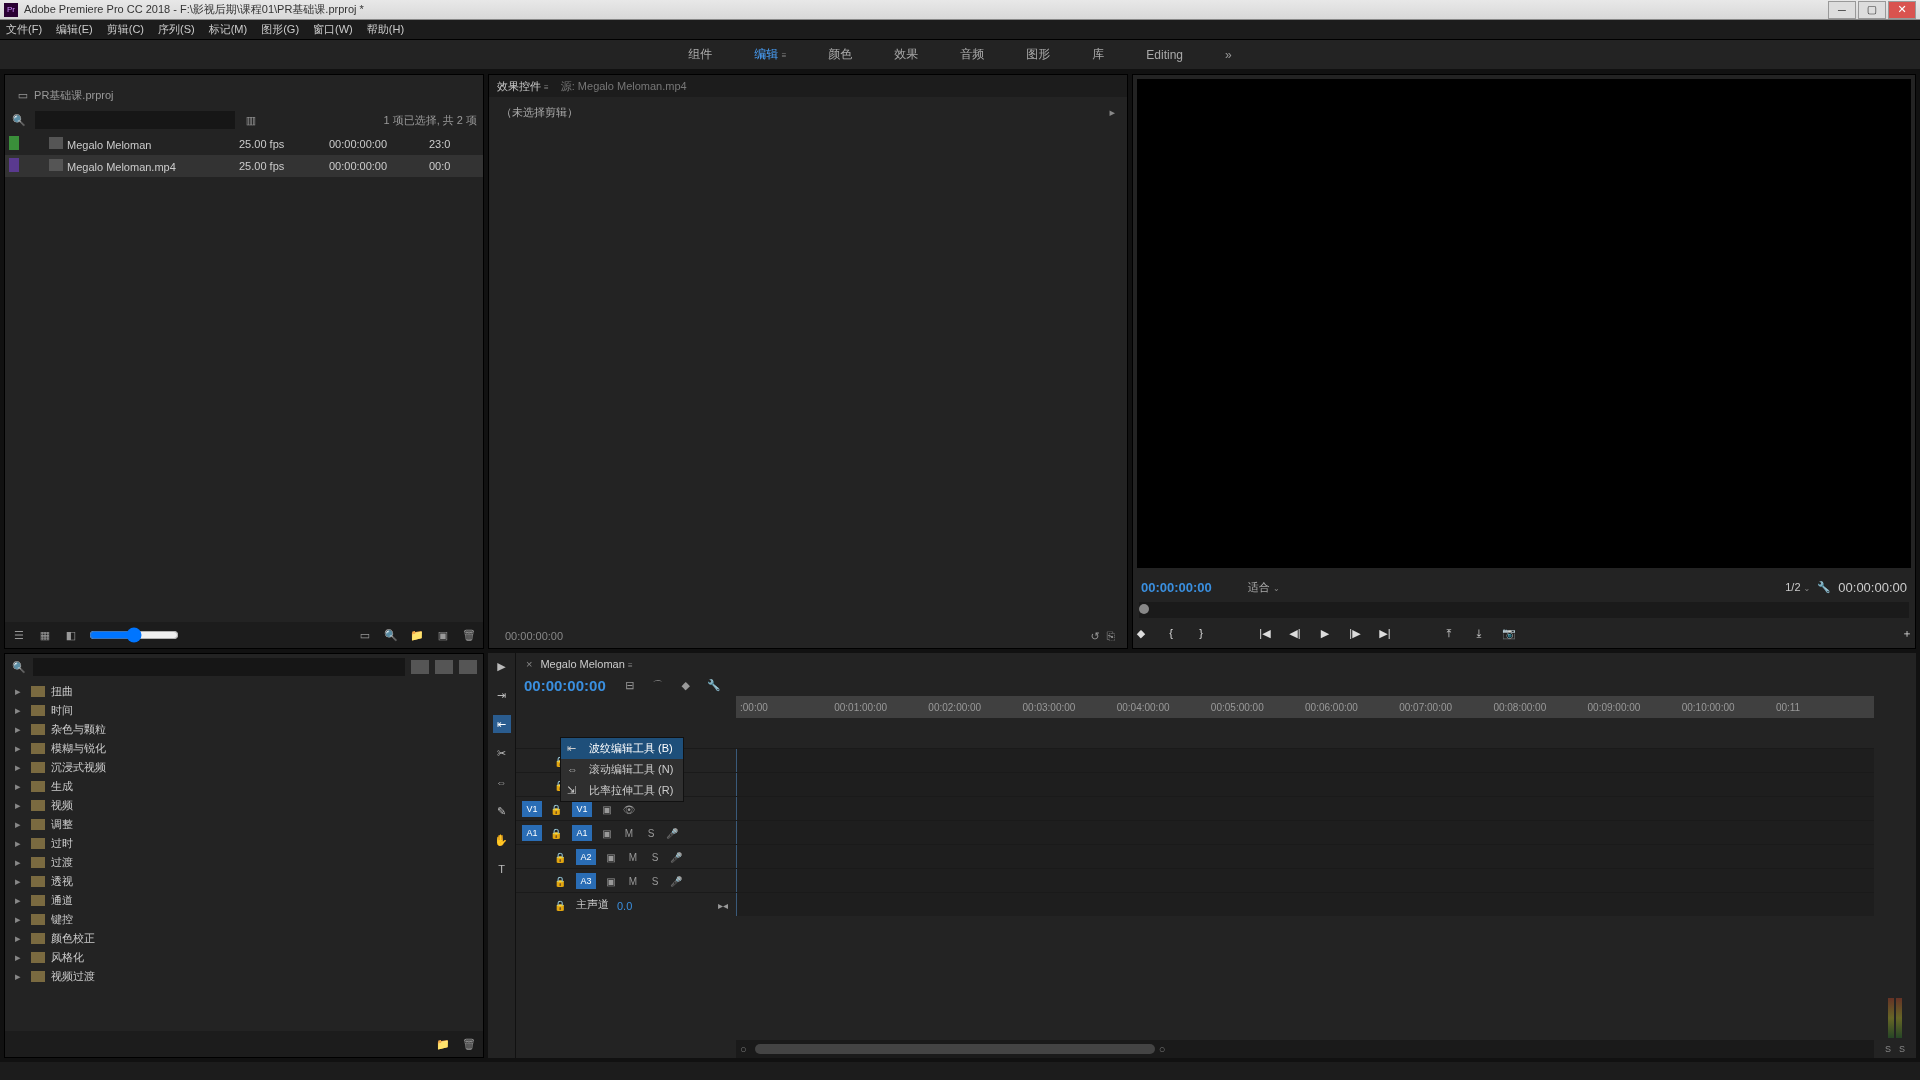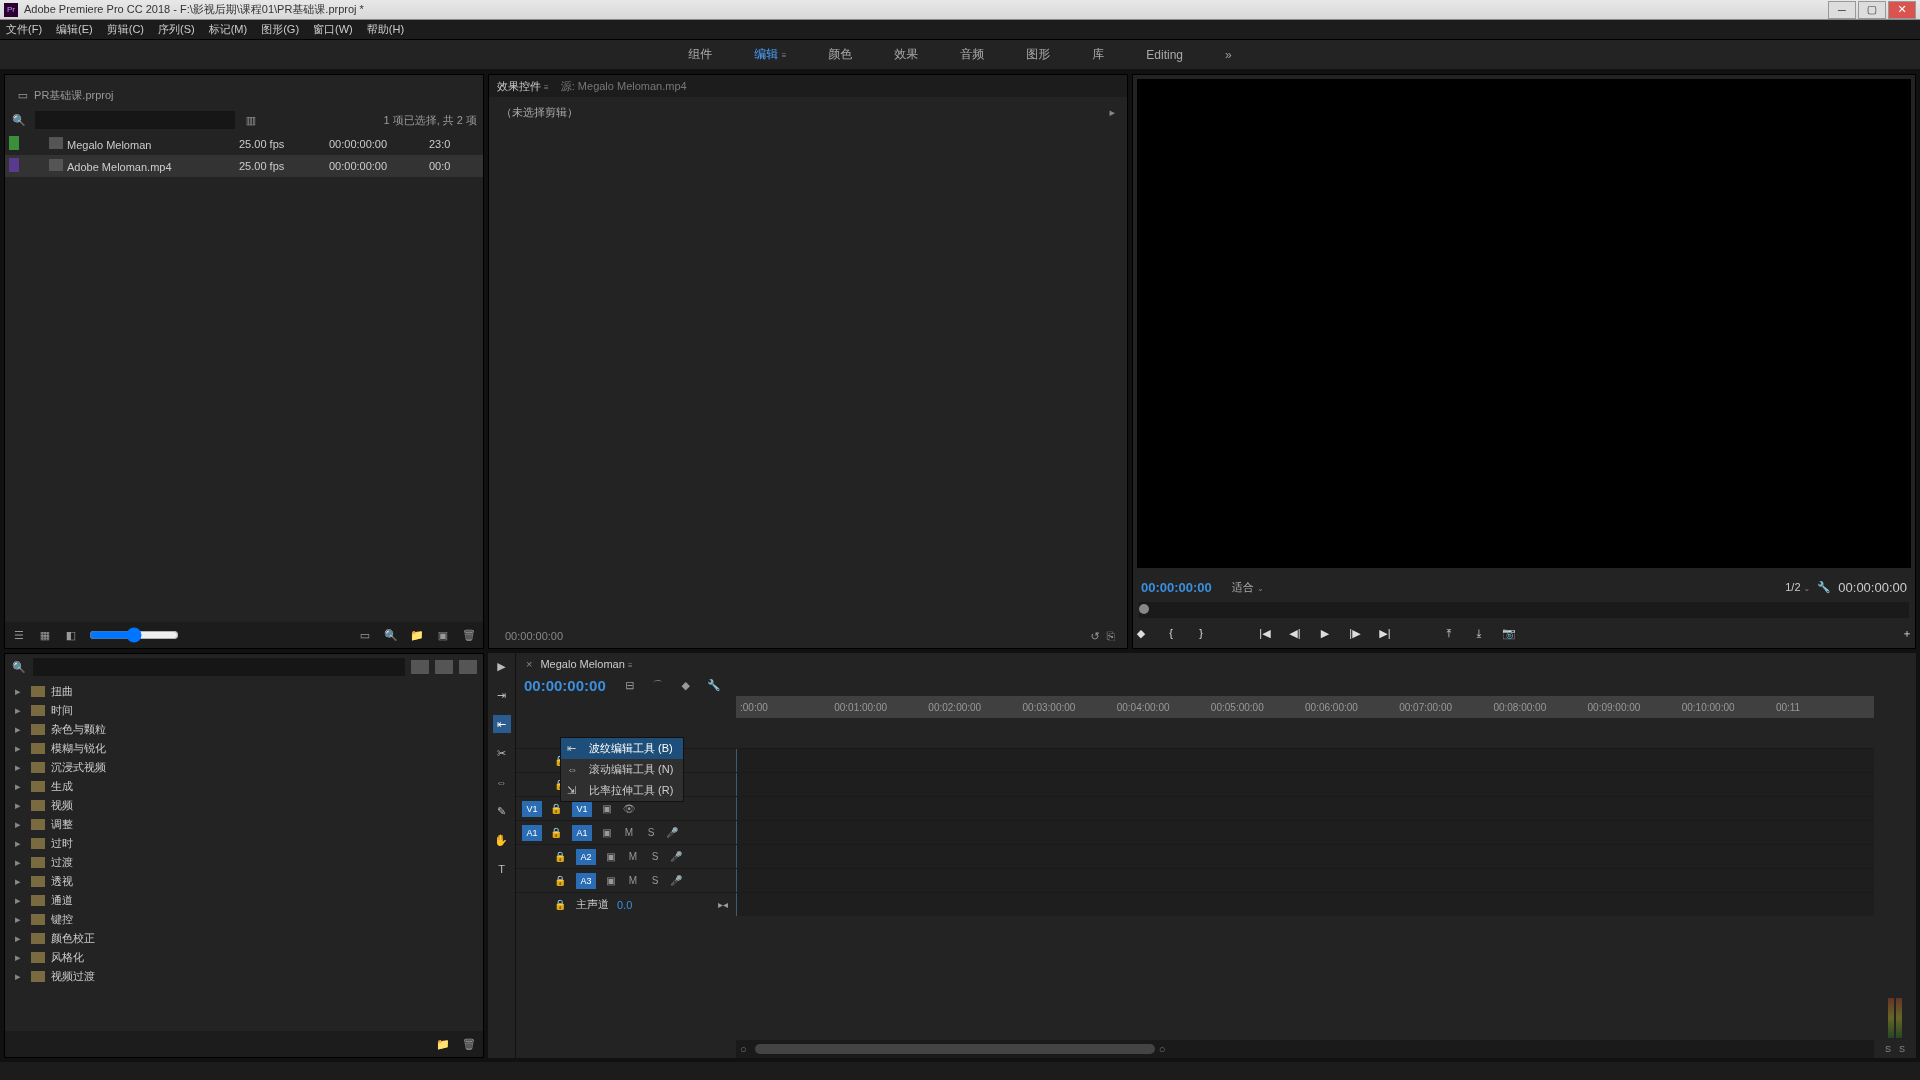--- a/index.html
+++ b/index.html
@@ -33,21 +33,21 @@
 .footer-spacer { flex:1; }
 .ic { width:16px;height:16px; display:inline-flex;align-items:center;justify-content:center; color:#999; }
 .source-body { flex:1; display:flex; flex-direction:column; }
 .src-timecode { padding:4px 8px; color:#888; font-size:11px; }
 .noclip { color:#aaa; padding:8px 12px; display:flex; align-items:center; }
 .noclip .tri { margin-left:auto; color:#888; }
 .program-view { flex:1; background:#000; margin:4px; }
 .program-ctrl { height:30px; display:flex; align-items:center; padding:0 8px; gap:6px; }
 .tc-blue { color:#3a8fdf; font-size:13px; font-weight:bold; }
 .tc-right { color:#ccc; font-size:13px; margin-left:auto; }
-.prog-dd { color:#aaa; margin-left:14px; display:flex; align-items:center; gap:24px; }
+.prog-dd { color:#aaa; margin-left:30px; display:flex; align-items:center; gap:24px; }
 .hr-scrub { height:16px; background:#1a1a1a; margin:0 6px; position:relative; }
 .hr-scrub .knob { position:absolute; left:0; top:2px; width:10px; height:10px; border-radius:50%; background:#888; }
 .transport { height:30px; display:flex; align-items:center; justify-content:center; gap:14px; }
 .transport .ic { color:#ddd; }
 .add-btn { margin-left:auto; }
 
 .fx-search { padding:4px 6px; display:flex; gap:6px; align-items:center; }
 .fx-search input { background:#161616; border:none; height:18px; flex:1; color:#ccc; padding:0 6px; }
 .fx-badge { width:18px;height:14px;background:#555; }
 .tree { flex:1; overflow:auto; padding:2px 0; }
@@ -60,21 +60,21 @@
 .tl-tool { width:18px;height:18px; display:flex; align-items:center; justify-content:center; color:#bbb; }
 .tl-tool.active { background:#2a5c8f; color:#fff; }
 .tl-main { flex:1; display:flex; flex-direction:column; background:#232323; position:relative; }
 .tl-tabbar { height:22px; display:flex; align-items:center; padding:0 10px; gap:8px; font-size:11px; }
 .tl-top { display:flex; align-items:center; padding:2px 8px; gap:6px; }
 .tl-tc { color:#3a8fdf; font-size:15px; font-weight:bold; margin-right:10px; }
 .tl-icons { display:flex; gap:12px; }
 .ruler { height:22px; background:#404040; display:flex; align-items:center; padding:0 4px; position:relative; margin-left:220px; }
 .ruler span { flex:1; font-size:10px; color:#999; }
 .track { display:flex; align-items:center; height:24px; border-top:1px solid #1a1a1a; }
-.track-head { width:220px; display:flex; align-items:center; gap:8px; padding:0 6px; }
+.track-head { width:220px; display:flex; align-items:flex-end; gap:8px; padding:0 6px; }
 .track-lane { flex:1; background:#1e1e1e; height:100%; border-left:1px solid #3a5a7a; }
 .trk-badge { width:20px; height:16px; background:#333; display:flex; align-items:center; justify-content:center; font-size:9px; color:#ccc; }
 .trk-badge.on { background:#2a6db5; color:#fff; }
 .tog { width:14px;height:14px; color:#999; display:flex; align-items:center; justify-content:center; font-size:10px; }
 .tl-scroll { height:18px; background:#1a1a1a; margin-left:220px; display:flex; align-items:center; }
 .tl-scroll-thumb { width:400px; height:10px; background:#444; border-radius:5px; margin-left:4px; }
 
 .flyout { position:absolute; left:44px; top:84px; background:#2f2f2f; border:1px solid #111; z-index:50; }
 .flyout-row { display:flex; align-items:center; padding:3px 10px 3px 6px; gap:8px; font-size:11px; color:#ccc; }
 .flyout-row.sel { background:#1e4f7a; color:#fff; }
@@ -140,21 +140,21 @@
     </div>
     <div class="list-row">
       <span><span class="swatch sw-green"></span></span>
       <span><span class="clip-icon"></span><span>Megalo Meloman</span></span>
       <span>25.00 fps</span>
       <span>00:00:00:00</span>
       <span>23:0</span>
     </div>
     <div class="list-row row-sel">
       <span><span class="swatch sw-purple"></span></span>
-      <span><span class="clip-icon"></span><span>Adobe Meloman.mp4</span></span>
+      <span><span class="clip-icon"></span><span>Megalo Meloman.mp4</span></span>
       <span>25.00 fps</span>
       <span>00:00:00:00</span>
       <span>00:0</span>
     </div>
     <div class="panel-footer">
       <span class="ic">☰</span>
       <span class="ic">▦</span>
       <span class="ic">◧</span>
       <input type="range" style="width: 90px;" value="50">
       <span class="footer-spacer"></span>

